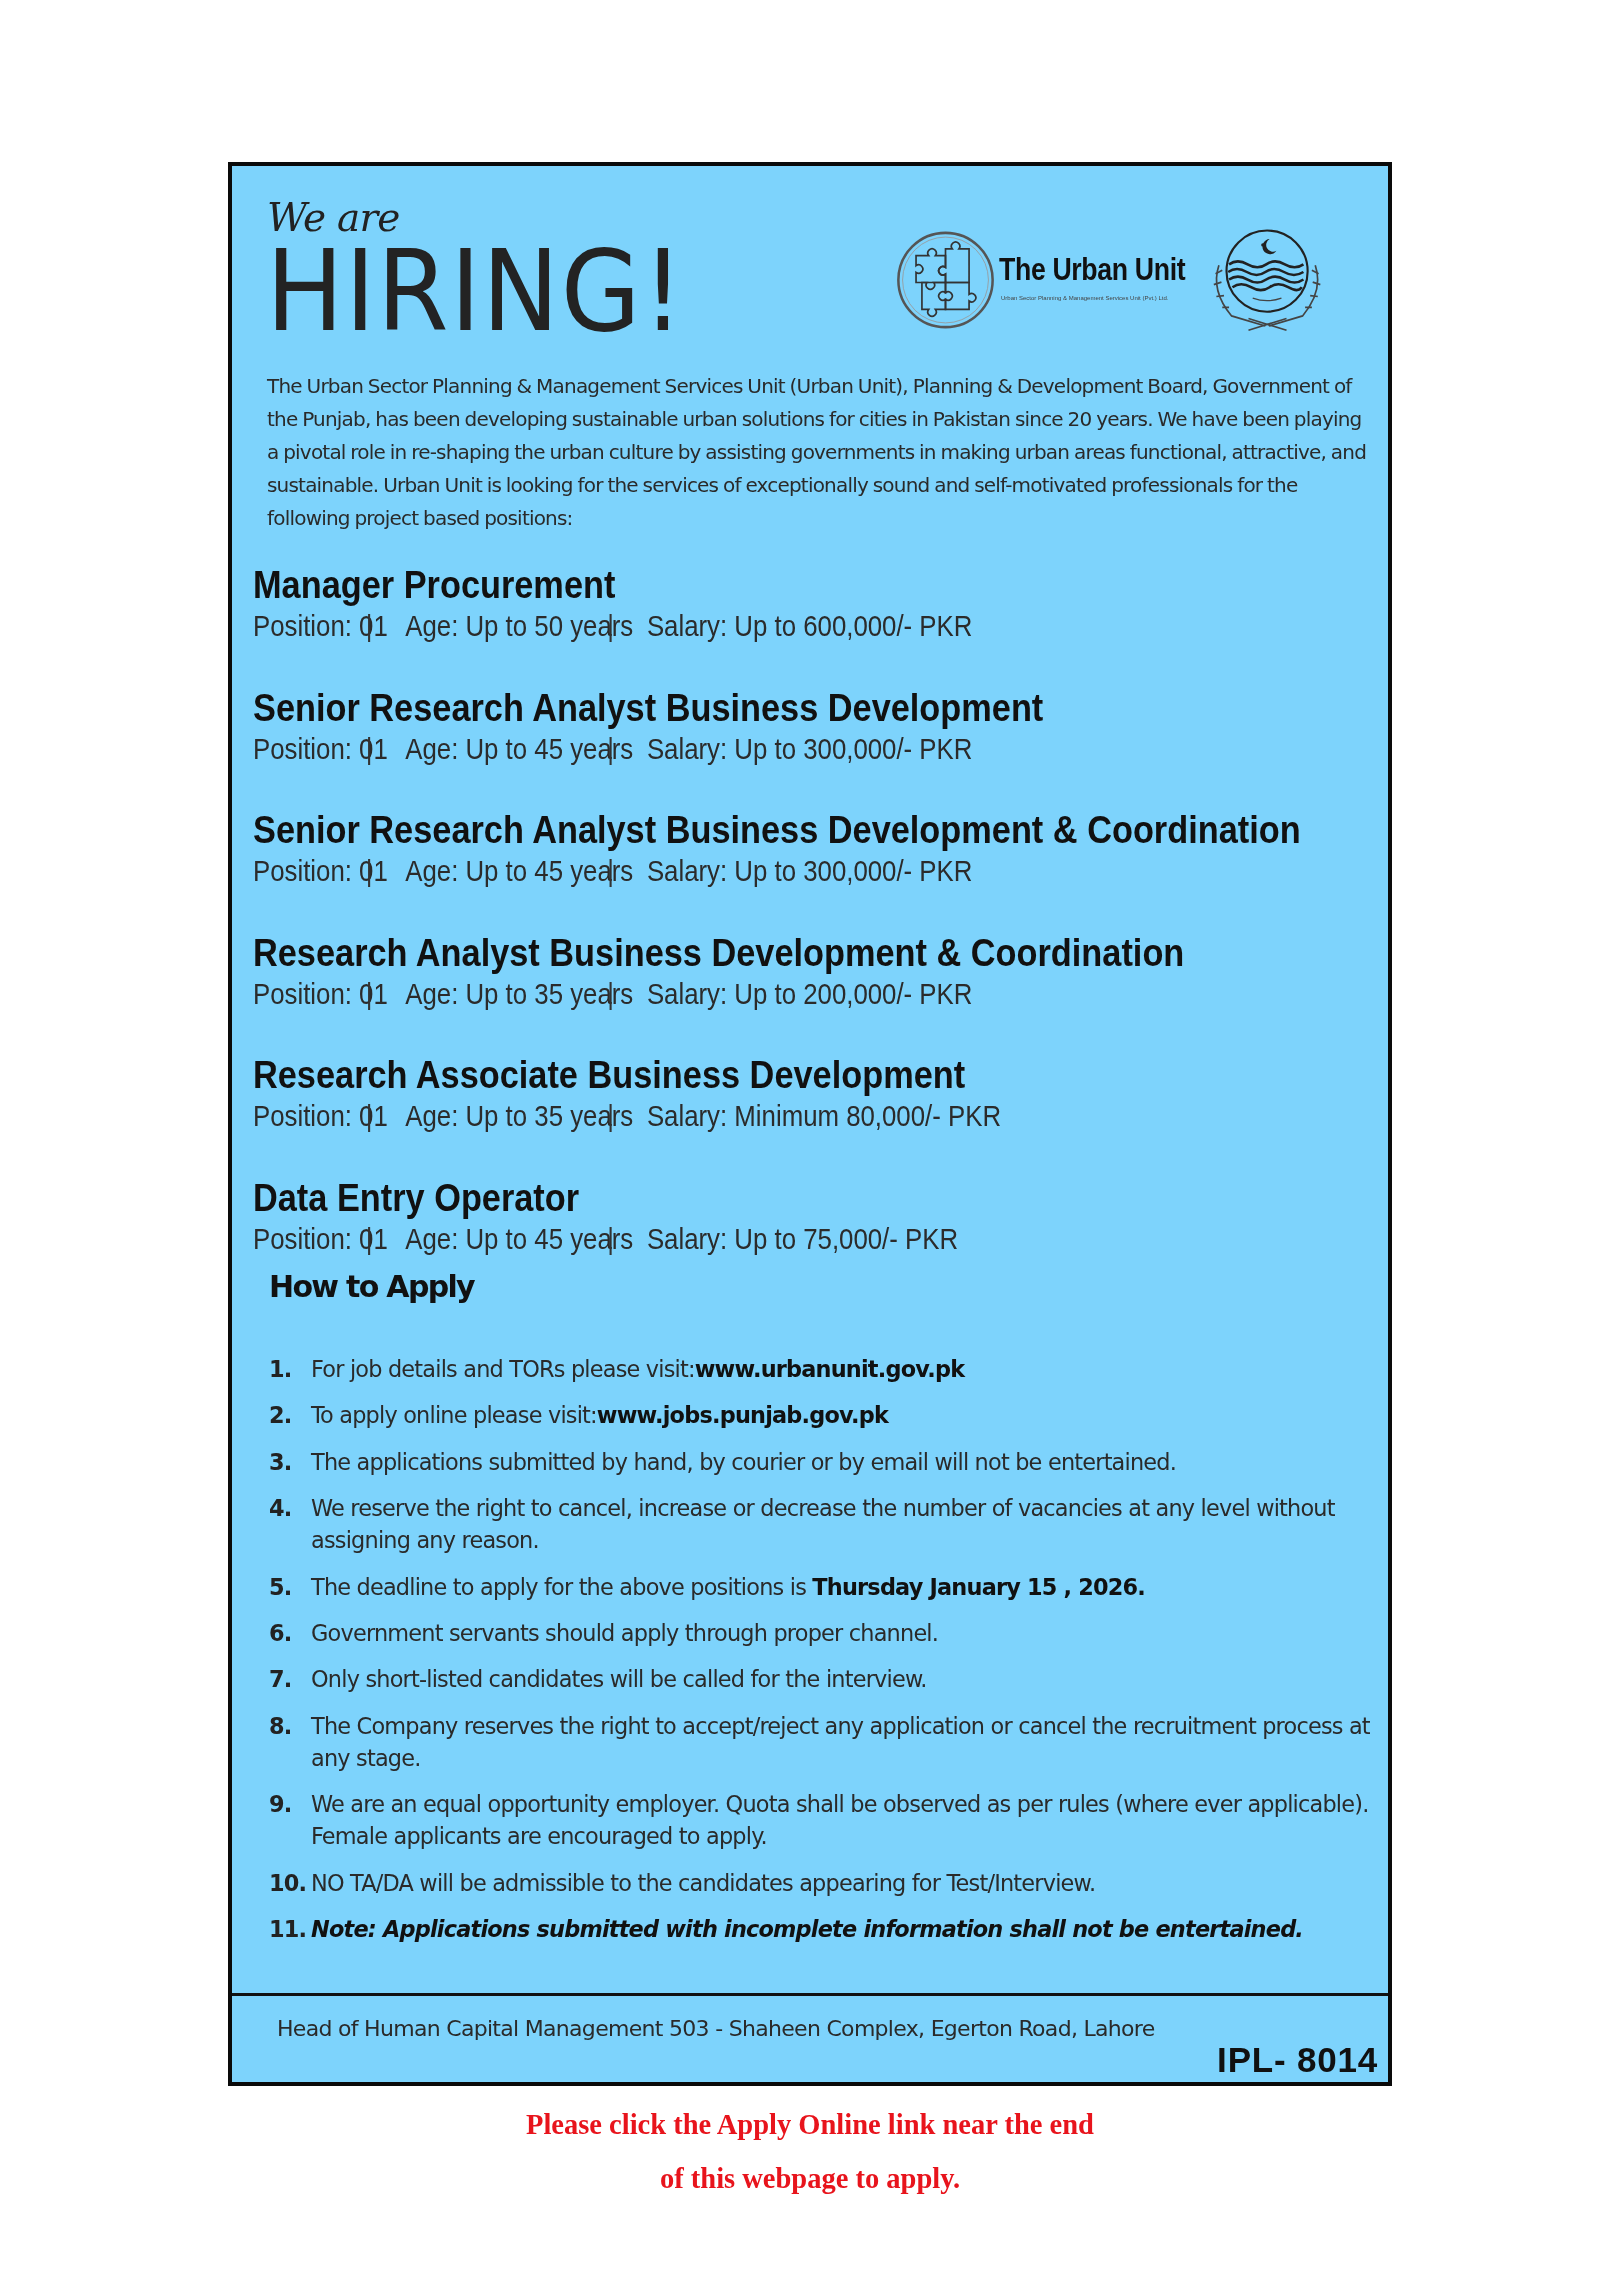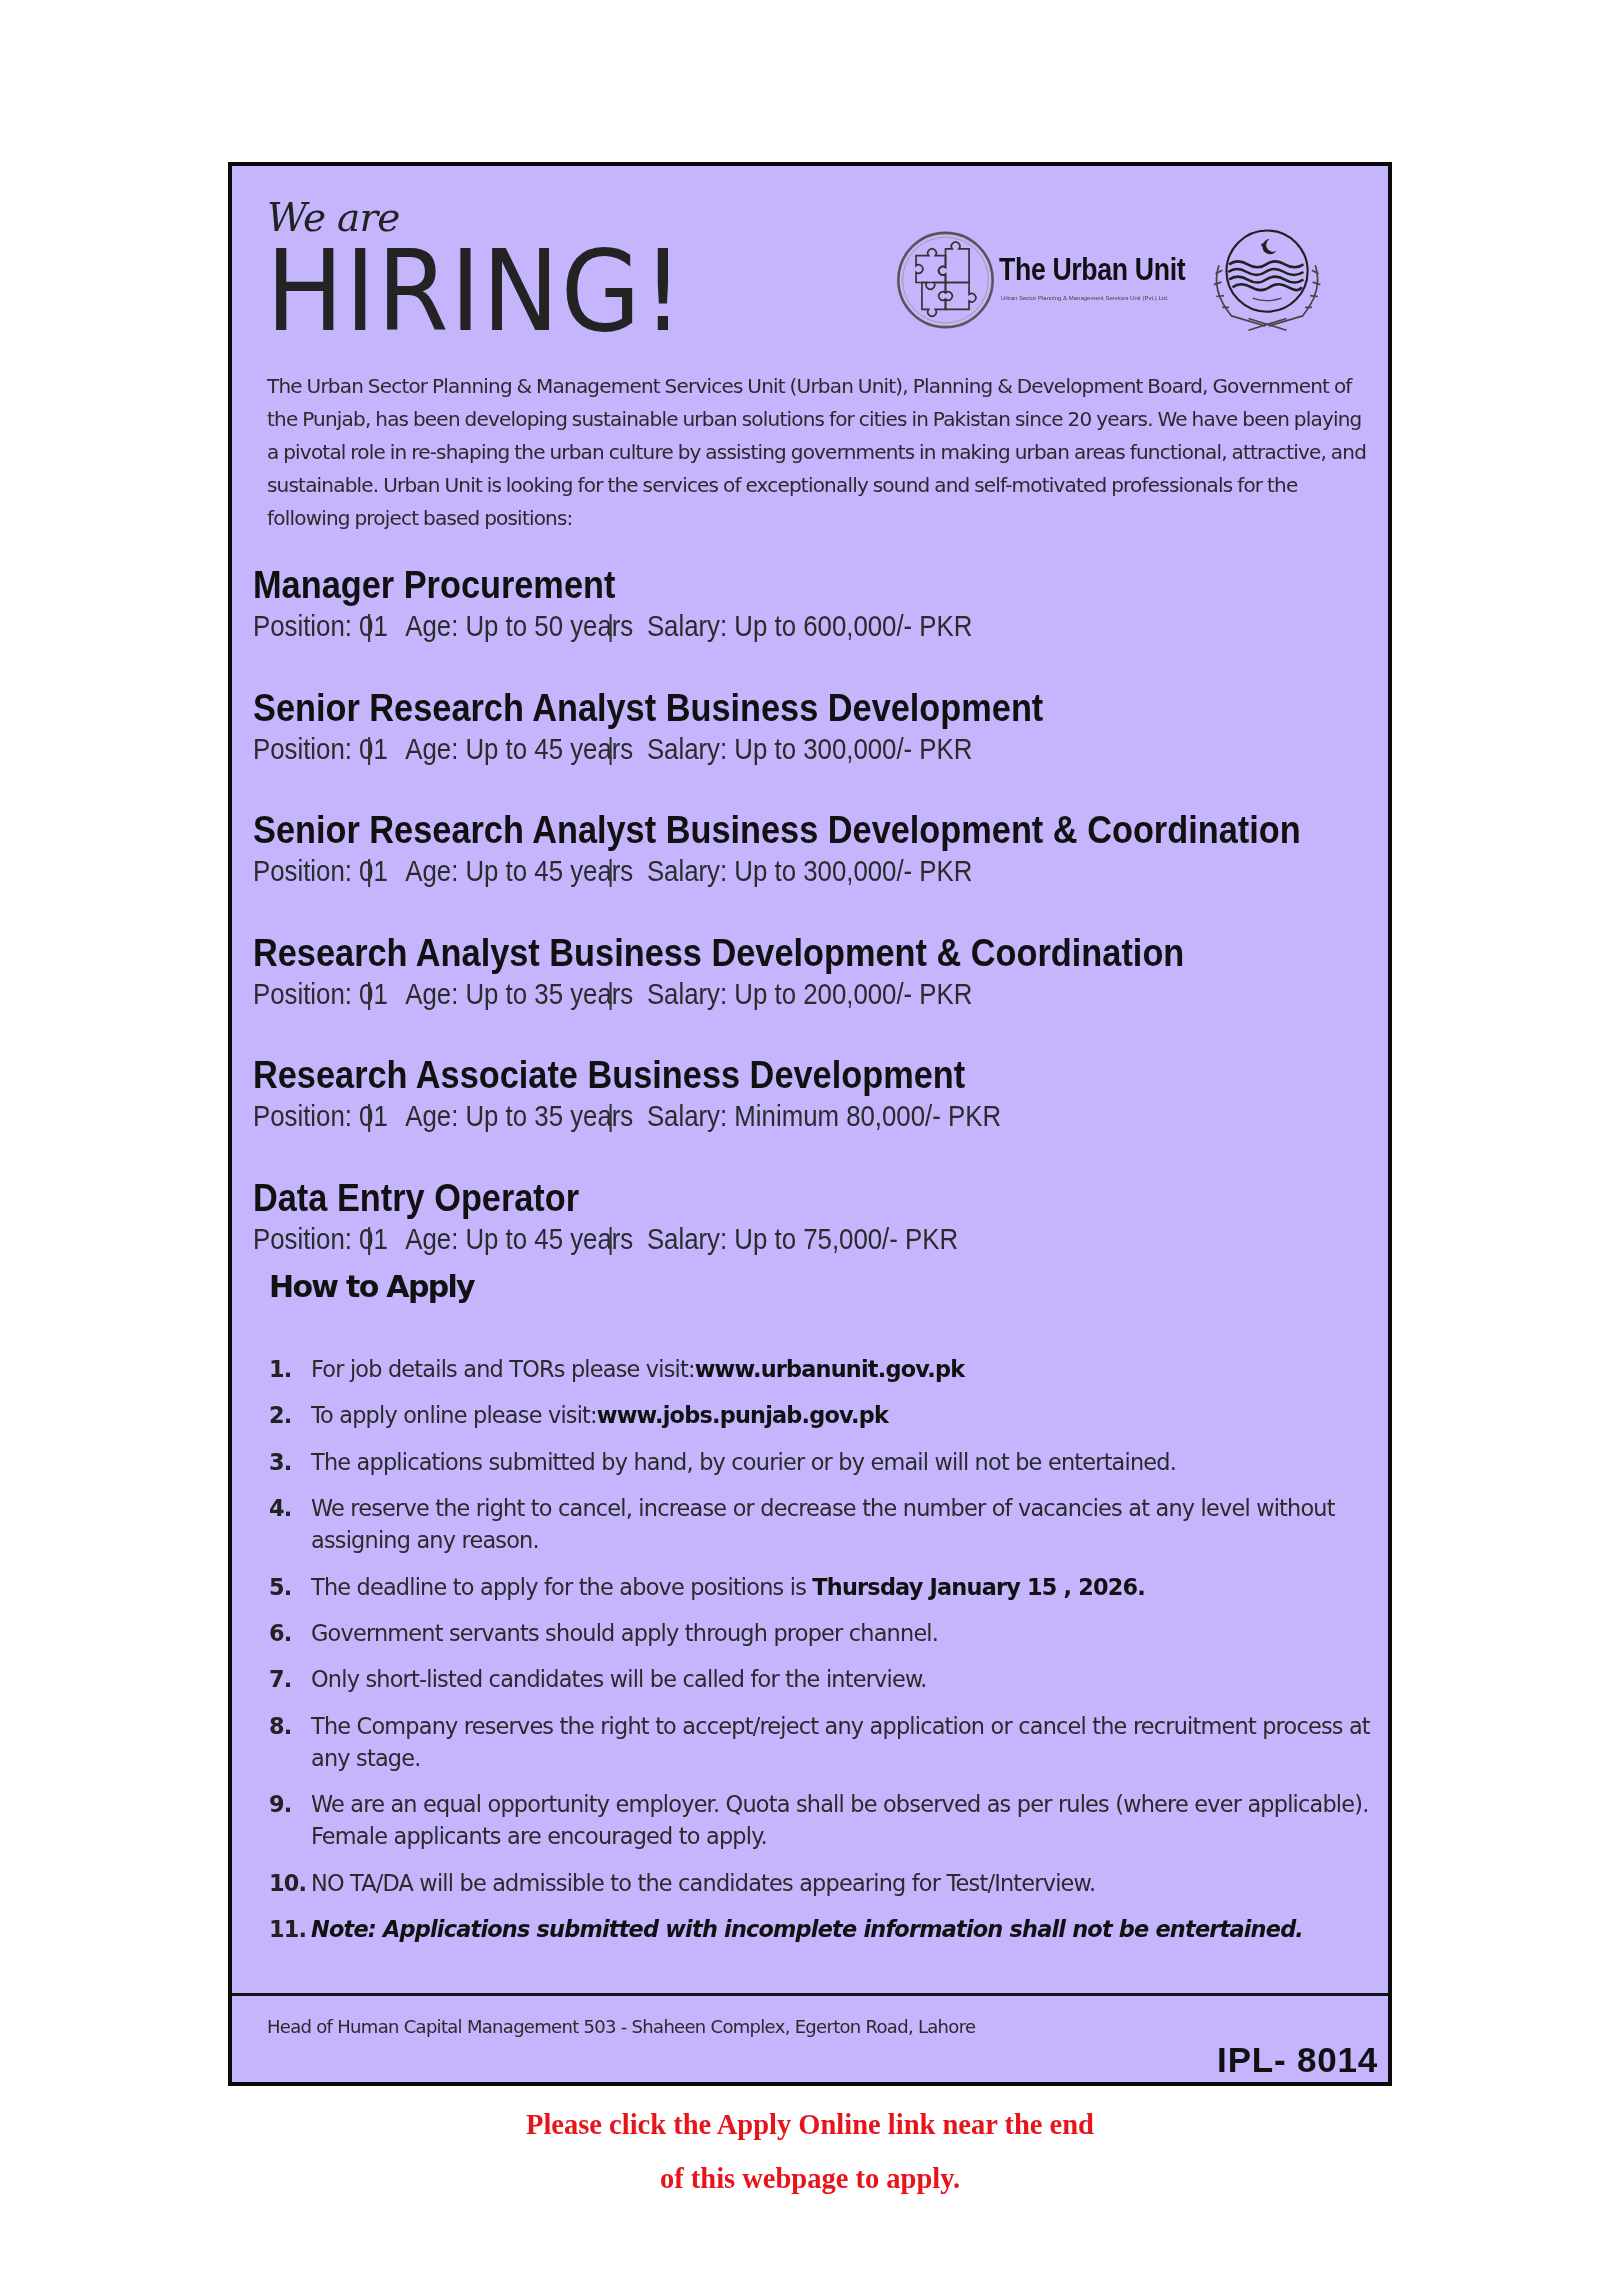--- a/index.html
+++ b/index.html
@@ -9,21 +9,21 @@
     position: relative;
     font-family: "Liberation Sans", sans-serif;
     color: #1c1c1c;
     overflow: hidden;
   }
   .ad-box {
     position: absolute;
     left: 228px; top: 162px;
     width: 1156px; height: 1916px;
     border: 4.2px solid #0a0a0a;
-    background: #c4b5fd;
+    background: #7dd3fc;
   }
   .we-are {
     position: absolute; left: 35px; top: 29px;
     font-family: "DejaVu Serif", serif;
     font-style: italic;
     font-size: 39px;
     color: #222;
     letter-spacing: -0.8px;
   }
   .hiring {
@@ -91,23 +91,23 @@
   .apply-list .txt { flex: 1; }
   .apply-list a { color: #111; font-weight: bold; text-underline-offset: 3.4px; }
   .apply-list b { color: #111; }
   .apply-list .note { font-weight: bold; font-style: italic; color: #111; }
 
   .separator {
     position: absolute; left: 0; right: 0; top: 1827px;
     height: 3.4px; background: #111;
   }
   .footer-line1, .footer-line2 {
-    position: absolute; left: 35px;
-    font-family: "DejaVu Sans", sans-serif;
-    font-size: 18px; color: #2a2a2a; letter-spacing: -0.7px; white-space: nowrap;
+    position: absolute; left: 45px;
+    font-family: "DejaVu Sans", sans-serif;
+    font-size: 22px; color: #2a2a2a; letter-spacing: -0.7px; white-space: nowrap;
   }
   .footer-line1 { top: 1850px; }
   .footer-line2 { top: 1884px; }
   .ipl {
     position: absolute; right: 10px; top: 1874px;
     font-family: "Liberation Sans", sans-serif; font-weight: bold;
     font-size: 35px; color: #111; letter-spacing: 0.8px;
   }
 
   .notice {

